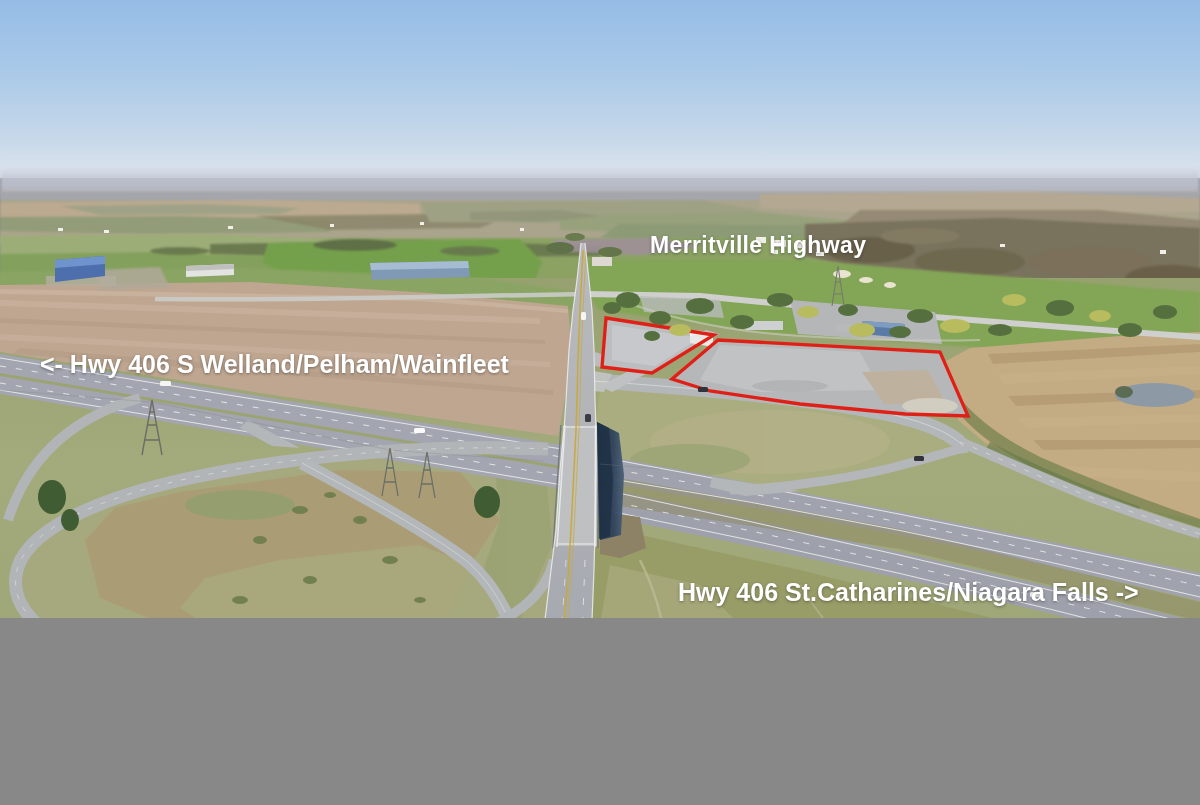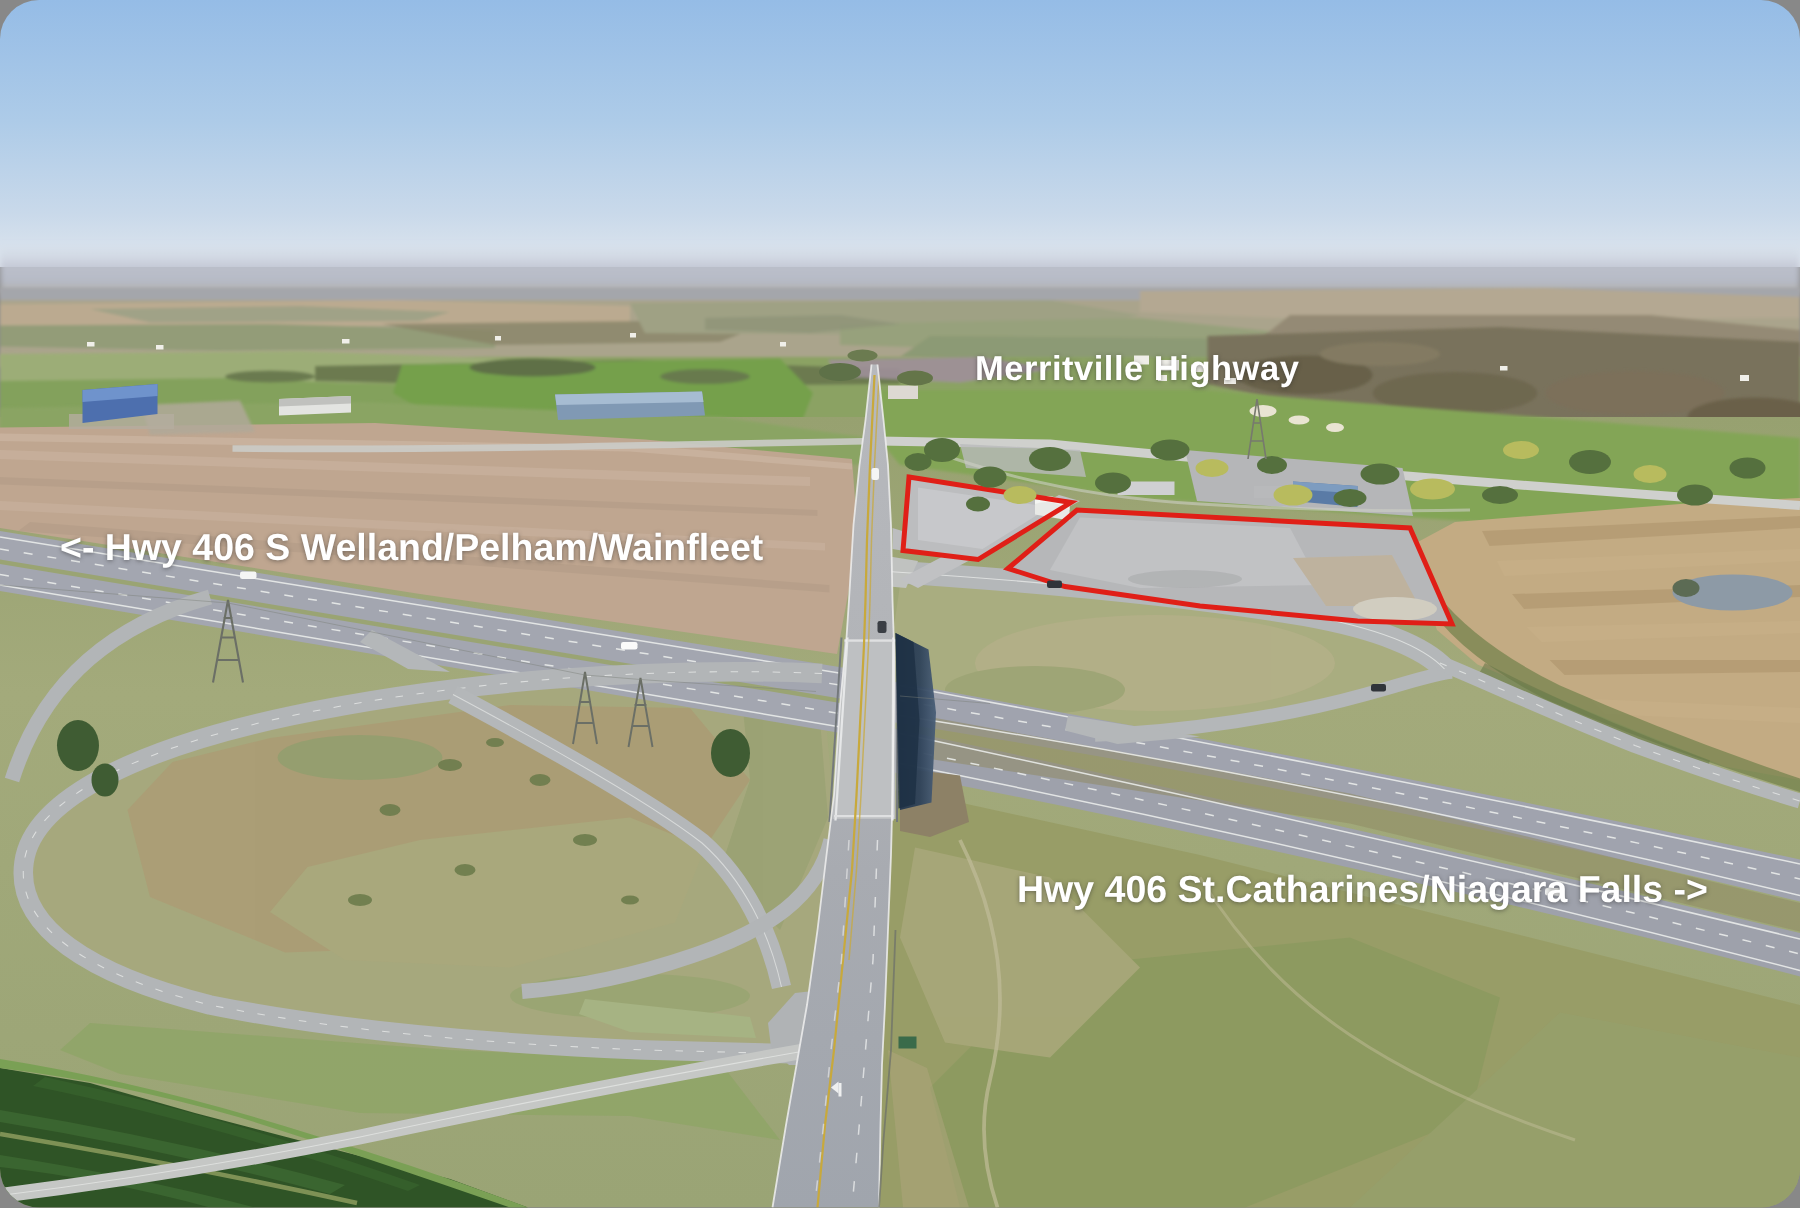--- a/index.html
+++ b/index.html
@@ -1,16 +1,16 @@
 <!DOCTYPE html>
 <html><head>
 <meta charset="utf-8">
 <style>
   html,body{margin:0;padding:0;background:#888;}
-  #stage{width:1200px;height:805px;position:relative;overflow:hidden;font-family:"Liberation Sans", sans-serif;border-radius:26px;}
+  #stage{width:1200px;height:618px;position:relative;overflow:hidden;font-family:"Liberation Sans", sans-serif;}
   svg{display:block;}
   .lbl{font-family:"Liberation Sans", sans-serif;font-weight:bold;fill:#fff;}
 </style>
 </head>
 <body>
 <div id="stage">
 <svg width="1200" height="805" viewBox="0 0 1200 805" xmlns="http://www.w3.org/2000/svg">
 <defs>
   <linearGradient id="sky" x1="0" y1="0" x2="0" y2="1">
     <stop offset="0" stop-color="#95bce6"></stop>

